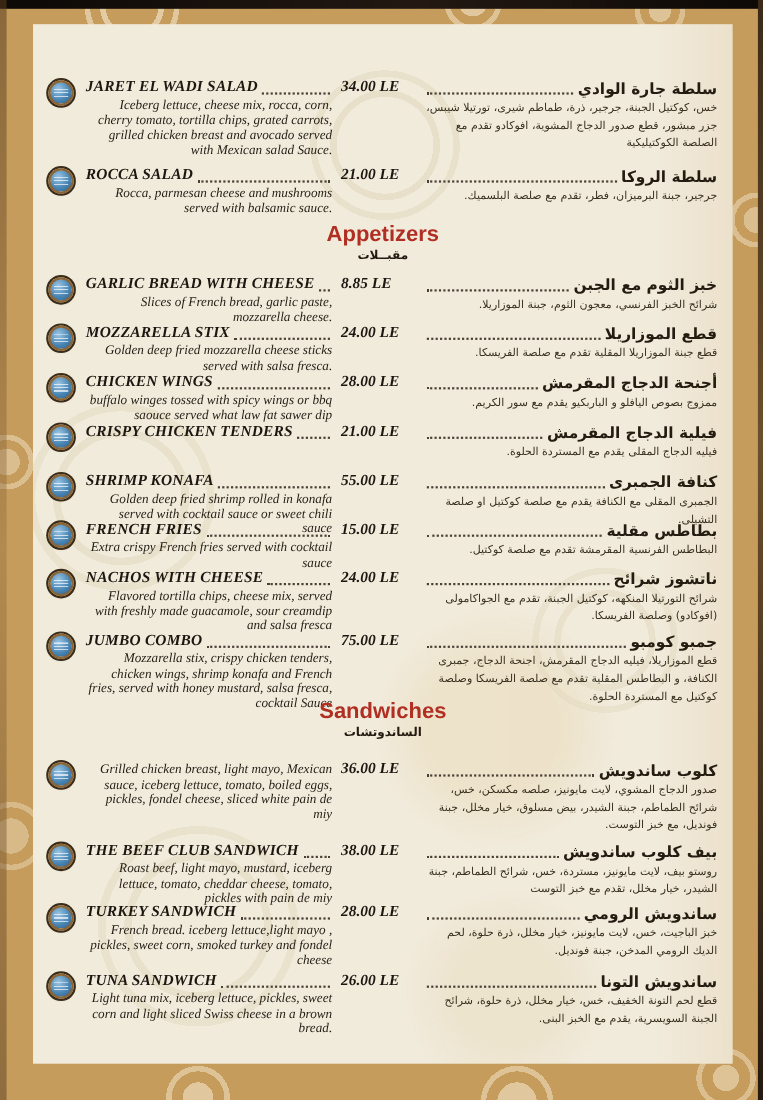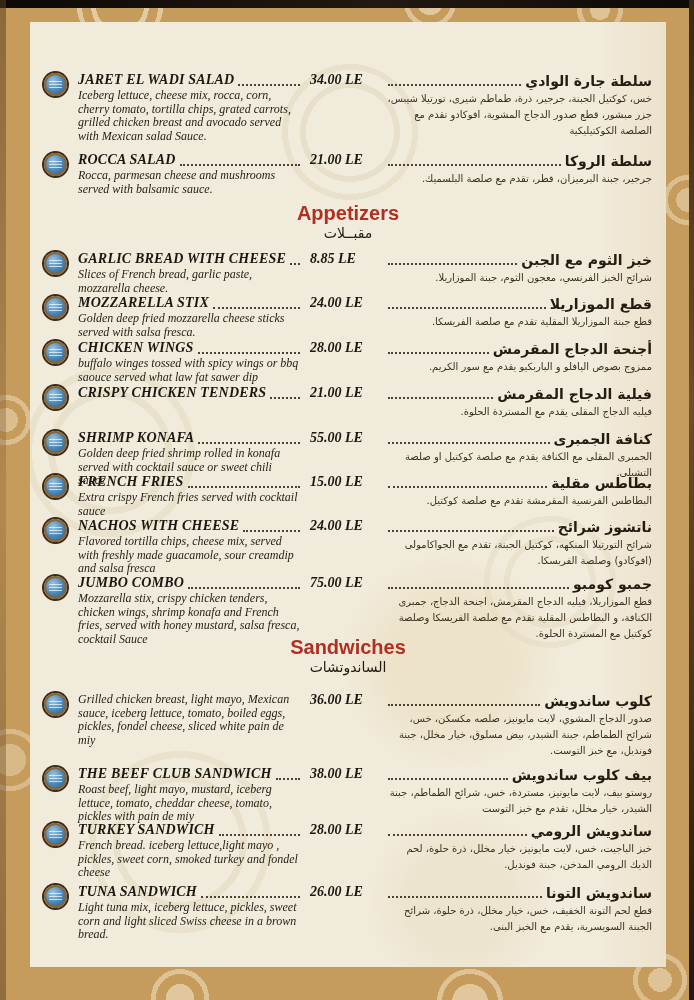--- a/index.html
+++ b/index.html
@@ -35,30 +35,30 @@
   .badge{position:relative;width:19px;height:19px;border-radius:50%;
     background:radial-gradient(circle at 38% 32%, #9cc6e4, #4a86b4 55%, #2e5d88);
     border:2px solid #8a6435;box-shadow:0 0 0 2px #3a2c18, 0 1px 2px rgba(0,0,0,.35);}
   .badge::after{content:"";position:absolute;left:3px;right:3px;top:6px;height:8px;
     background:repeating-linear-gradient(to bottom, rgba(255,255,255,.8) 0 1px, rgba(255,255,255,0) 1px 3px);opacity:.85;}
   .col-en{width:224px;}
   .en-line{display:flex;align-items:flex-end;}
   .name-en{font-weight:bold;font-style:italic;font-size:14px;color:#1c1710;white-space:nowrap;letter-spacing:.2px;}
   .leader{flex:1;min-width:10px;margin:0 2px 2px 4px;border-bottom:2px dotted #46engerong;} 
   .leader{flex:1;min-width:10px;margin:0 2px 2px 4px;border-bottom:2px dotted #4a4036;height:12px;}
-  .desc-en{font-style:italic;font-size:12px;line-height:1.13;color:#221c13;padding-top:1px;}
+  .desc-en{font-style:italic;font-size:12px;line-height:1.13;color:#221c13;padding-top:1px;text-align:right;}
   .col-price{width:74px;padding-left:8px;font-style:italic;font-weight:600;font-size:14px;color:#1c1710;white-space:nowrap;}
   .col-ar{flex:1;direction:rtl;padding-right:6px;padding-left:2px;font-family:"DejaVu Sans",sans-serif;}
   .ar-line{display:flex;align-items:flex-end;}
   .name-ar{font-weight:bold;font-size:14px;color:#241c10;white-space:nowrap;text-align:right;}
   .leader-ar{flex:1;min-width:10px;margin:0 4px 3px 2px;border-bottom:2px dotted #4a4036;height:12px;}
   .desc-ar{font-size:10px;line-height:1.6;color:#39301f;text-align:right;padding-top:2px;}
   .section-header{position:absolute;left:0;width:636px;text-align:center;font-family:"Liberation Sans",sans-serif;}
   .header-en{font-size:20px;font-weight:bold;color:#b02f22;line-height:1.1;}
-  .header-ar{font-family:"DejaVu Sans",sans-serif;font-size:14px;font-weight:normal;color:#231a10;line-height:1.4;}
+  .header-ar{font-family:"DejaVu Sans",sans-serif;font-size:11px;font-weight:bold;color:#231a10;line-height:1.4;}
 </style>
 </head>
 <body>
 
 <div class="frame">
   <div class="page">
 
     <div class="row" style="top:50px">
       <div class="col-icon">
           <span class="badge"></span>

